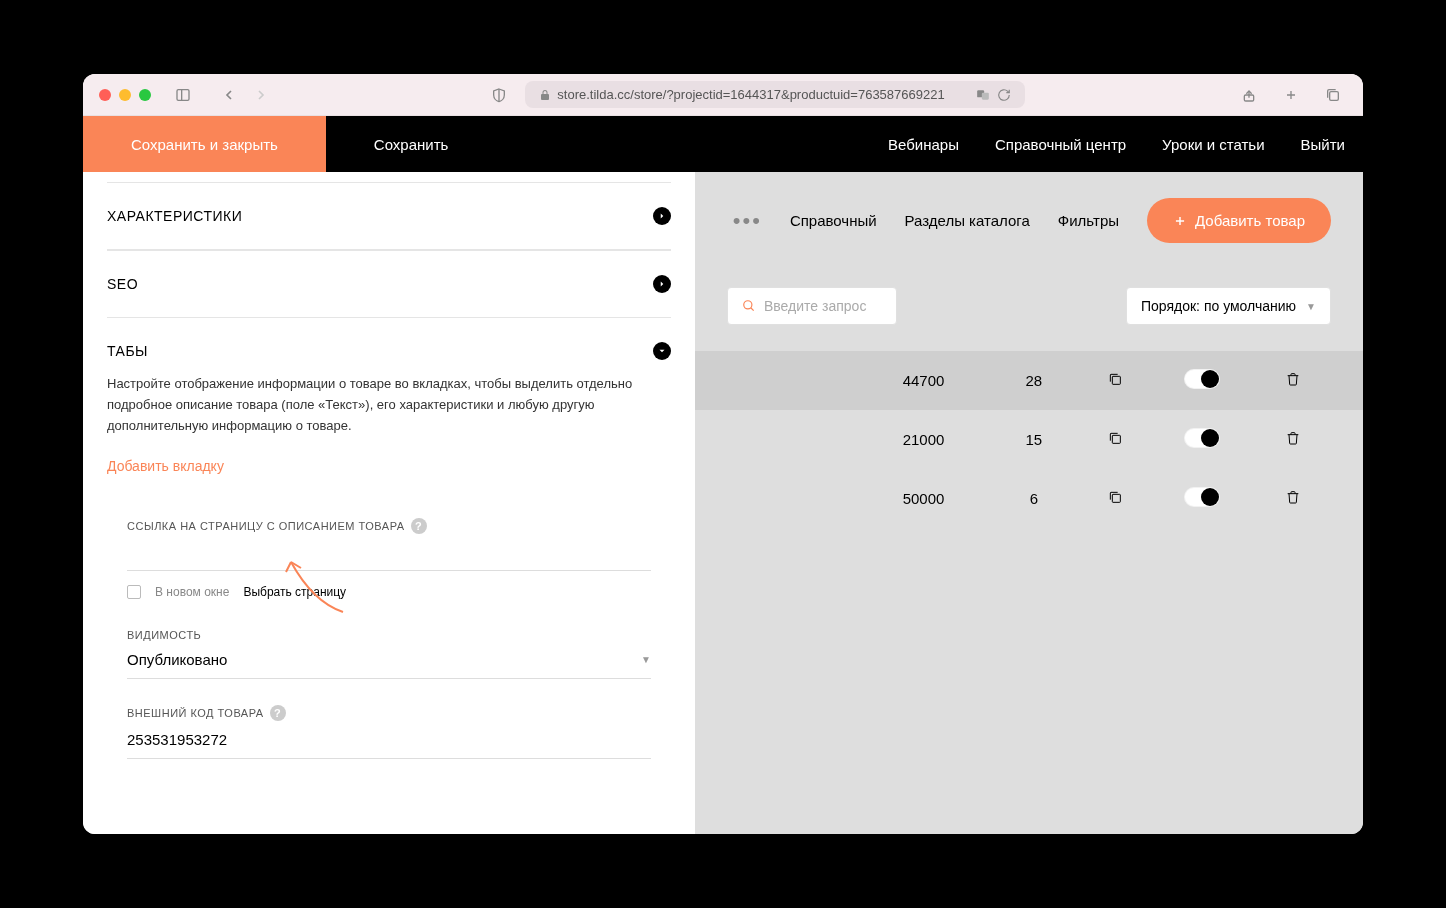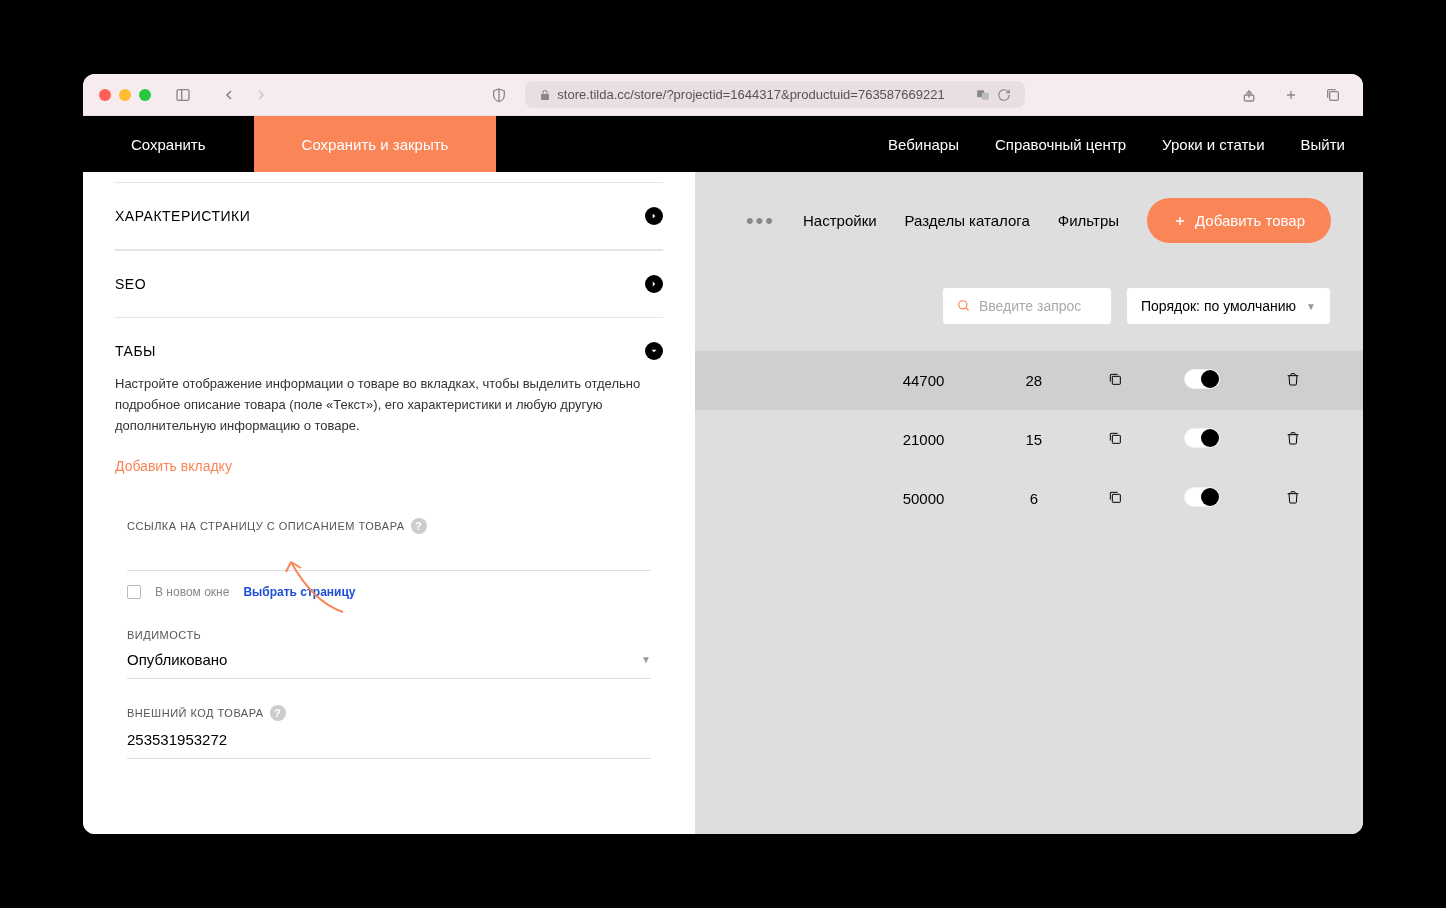--- a/index.html
+++ b/index.html
@@ -15,44 +15,44 @@
 .url-area{flex:1;display:flex;align-items:center;justify-content:center;gap:12px}
 .url{background:#e9dfe3;border-radius:8px;padding:6px 14px;font-size:13px;color:#555;display:flex;align-items:center;gap:6px}
 .right-ic{display:flex;gap:14px}
 .topnav{height:56px;background:#000;display:flex;align-items:stretch;color:#fff}
 .topnav .btn{display:flex;align-items:center;justify-content:center;padding:0 48px;font-size:15px;cursor:pointer}
 .topnav .save-close{background:#fa8557}
 .topnav .spacer{flex:1}
 .topnav .link{display:flex;align-items:center;padding:0 18px;font-size:15px;cursor:pointer}
 .body{flex:1;display:flex;overflow:hidden}
 .panel{width:612px;background:#fff;overflow-y:auto;padding:0 0 40px 0}
-.section{border-bottom:1px solid #e5e5e5;margin:0 32px}
+.section{border-bottom:1px solid #e5e5e5;margin:0 24px}
 .section-head{display:flex;align-items:center;justify-content:space-between;padding:24px 0;cursor:pointer}
 .section-title{font-size:14px;font-weight:500;letter-spacing:.5px;color:#000}
 .circle-arrow{width:18px;height:18px;border-radius:50%;background:#000;display:flex;align-items:center;justify-content:center}
 .circle-arrow svg{width:10px;height:10px;fill:#fff}
 .desc{font-size:13px;color:#333;line-height:1.6;padding:2px 0 18px}
 .add-tab{color:#fa8557;font-size:14px;padding:4px 0 18px;cursor:pointer;display:inline-block}
 .link-field-label{font-size:11px;letter-spacing:.5px;color:#555;display:flex;align-items:center;gap:6px;padding-top:26px}
 .help{width:16px;height:16px;border-radius:50%;background:#ccc;color:#fff;font-size:11px;display:flex;align-items:center;justify-content:center;font-weight:bold}
 .link-input{border:none;border-bottom:1px solid #ddd;width:100%;padding:10px 0;font-size:14px;background:transparent}
 .link-row{display:flex;align-items:center;gap:14px;padding:14px 0 0}
 .chk{width:14px;height:14px;border:1px solid #bbb;border-radius:2px}
 .small{font-size:12px;color:#888}
-.small.dark{color:#1d4ed8;font-weight:700}
+.small.dark{color:#000000;font-weight:400}
 .vis-label{font-size:11px;letter-spacing:.5px;color:#555;padding-top:30px}
 .select{border:none;border-bottom:1px solid #ddd;width:100%;padding:10px 0;font-size:15px;background:transparent;display:flex;justify-content:space-between;align-items:center;cursor:pointer}
 .select .caret{color:#999;font-size:10px}
 .code-val{font-size:15px;padding:10px 0;border-bottom:1px solid #ddd}
 .catalog{flex:1;background:#dedede;overflow:hidden;position:relative}
 .cat-top{display:flex;align-items:center;justify-content:flex-end;gap:28px;padding:26px 32px}
 .more{color:#888;font-size:22px;letter-spacing:2px}
 .cat-link{font-size:15px;color:#000;cursor:pointer}
 .add-prod{background:#fa8557;color:#fff;border-radius:999px;padding:14px 26px;font-size:15px;display:flex;align-items:center;gap:8px;cursor:pointer}
-.filter-row{display:flex;justify-content:flex-end;gap:14px;padding:18px 32px 6px}
+.filter-row{display:flex;justify-content:space-between;gap:14px;padding:18px 32px 6px}
 .search{background:#fff;border:1px solid #e0e0e0;border-radius:4px;padding:10px 14px;display:flex;align-items:center;gap:8px;width:170px}
 .search svg{width:14px;height:14px;stroke:#fa8557;fill:none;stroke-width:2}
 .search-text{color:#aaa;font-size:14px}
 .order{background:#fff;border:1px solid #e0e0e0;border-radius:4px;padding:10px 14px;font-size:14px;color:#000;display:flex;align-items:center;gap:10px;cursor:pointer}
 .table{margin-top:20px}
 .thead{display:flex;padding:12px 32px;font-size:14px;color:#000}
 .col-art{width:140px}.col-price{width:130px;text-align:center}.col-qty{width:100px;text-align:center}.col-dup{width:70px;text-align:center}.col-vis{width:110px;text-align:center}.col-del{width:80px;text-align:center}
 .row{display:flex;align-items:center;padding:18px 32px;font-size:15px}
 .row.sel{background:#cfcfcf}
 .toggle{width:36px;height:20px;background:#fff;border-radius:999px;position:relative;display:inline-block;box-shadow:inset 0 0 0 1px rgba(0,0,0,.05)}
@@ -132,22 +132,22 @@
       <div class="tb-ic">
           <svg viewBox="0 0 24 24" fill="none" stroke="#888" stroke-width="2">
             <rect x="7" y="7" width="13" height="13" rx="2"></rect>
             <path d="M4 16 V6 a2 2 0 012-2 h10"></path>
           </svg>
         </div>
     </div>
   </div>
 
   <div class="topnav">
+    <div class="btn save-close">Сохранить и закрыть</div>
     <div class="btn">Сохранить</div>
-    <div class="btn save-close">Сохранить и закрыть</div>
     <div class="spacer"></div>
     <div class="link">Вебинары</div>
     <div class="link">Справочный центр</div>
     <div class="link">Уроки и статьи</div>
     <div class="link">Выйти</div>
   </div>
 
   <div class="body">
     <div class="panel panel-wrap">
       <div class="section" style="border-top:1px solid #e5e5e5;margin-top:10px">
@@ -212,21 +212,21 @@
 
       <svg class="arrow-annot" width="80" height="70" viewBox="0 0 80 70">
           <path d="M60 60 Q 30 50 8 10" fill="none" stroke="#fa8557" stroke-width="2"></path>
           <path d="M8 10 L3 20 M8 10 L18 16" fill="none" stroke="#fa8557" stroke-width="2"></path>
         </svg>
     </div>
 
     <div class="catalog">
       <div class="cat-top">
         <span class="more">•••</span>
-        <span class="cat-link">Настройки</span>
+        <span class="cat-link">Справочный</span>
         <span class="cat-link">Разделы каталога</span>
         <span class="cat-link">Фильтры</span>
         <span class="add-prod">
           <svg width="14" height="14" viewBox="0 0 24 24" fill="none" stroke="#fff" stroke-width="2.5">
               <line x1="12" y1="5" x2="12" y2="19"></line>
               <line x1="5" y1="12" x2="19" y2="12"></line>
             </svg>
           <span>Добавить товар</span>
         </span>
       </div>

